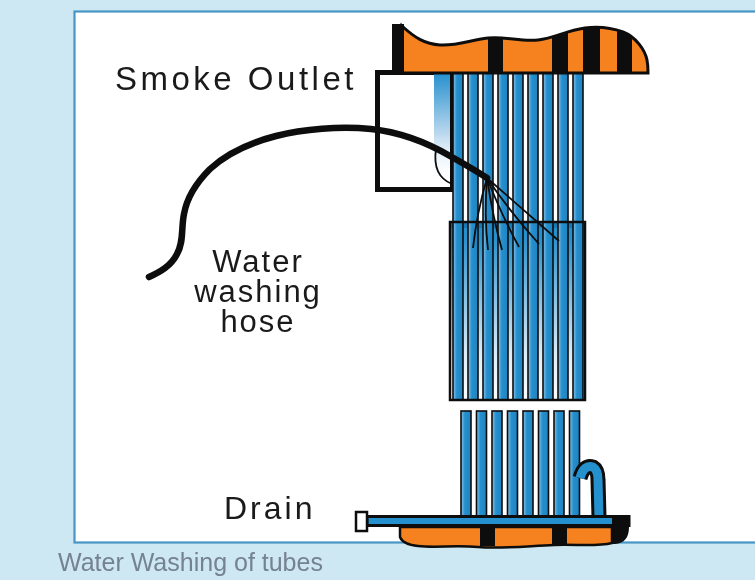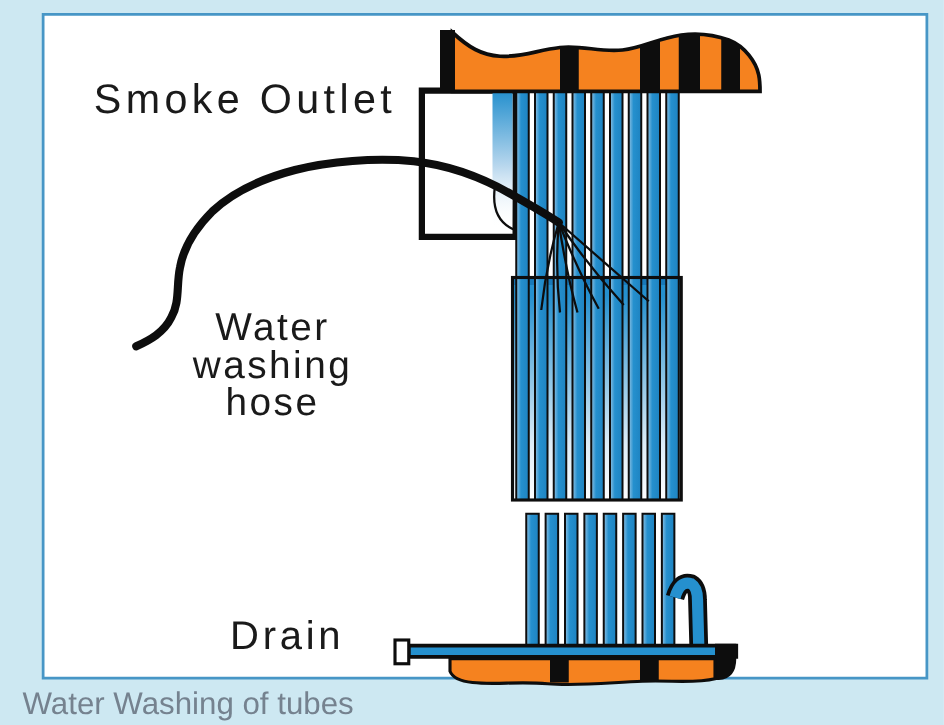--- a/index.html
+++ b/index.html
@@ -1,21 +1,21 @@
 <!DOCTYPE html>
 <html style="--page-bg: #CDE8F2; --frame-border: #4796C6; --orange: #F5821F; --tube-blue: #2590CE; --water-top: #1879B9; --outline: #0D0D0D; --label-text: #1A1A1A; --caption-text: #75828F;"><head>
 <meta charset="utf-8">
 <style>
   html, body { margin: 0; padding: 0; }
   body {
     width: 755px; height: 580px; overflow: hidden;
     font-family: "Liberation Sans", sans-serif;
     background: var(--page-bg, #CDE8F2);
   }
-  .stage { position: relative; width: 658px; height: 580px; }
+  .stage { position: relative; width: 658px; height: 580px; margin-left: 40px; }
   svg { display: block; }
   .orange-fill { fill: var(--orange, #F5821F); }
   .blue-fill   { fill: var(--tube-blue, #2590CE); }
   .outl        { stroke: var(--outline, #0D0D0D); }
   .white-fill  { fill: #FFFFFF; }
   .black-fill  { fill: var(--outline, #0D0D0D); }
   .label-text {
     fill: var(--label-text, #1A1A1A);
     font-family: "Liberation Sans", sans-serif;
   }

